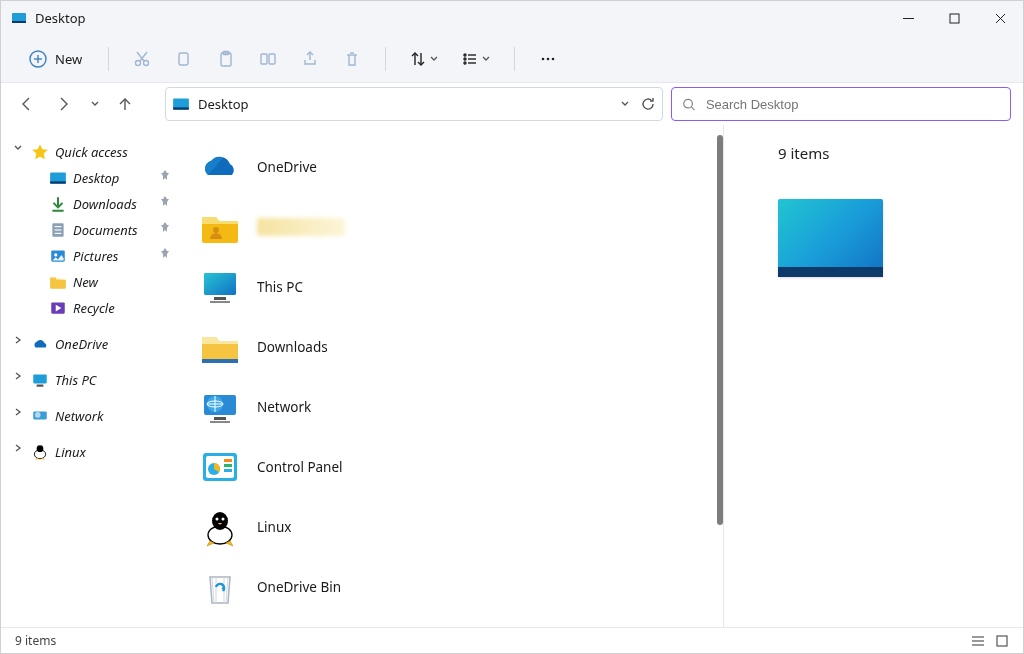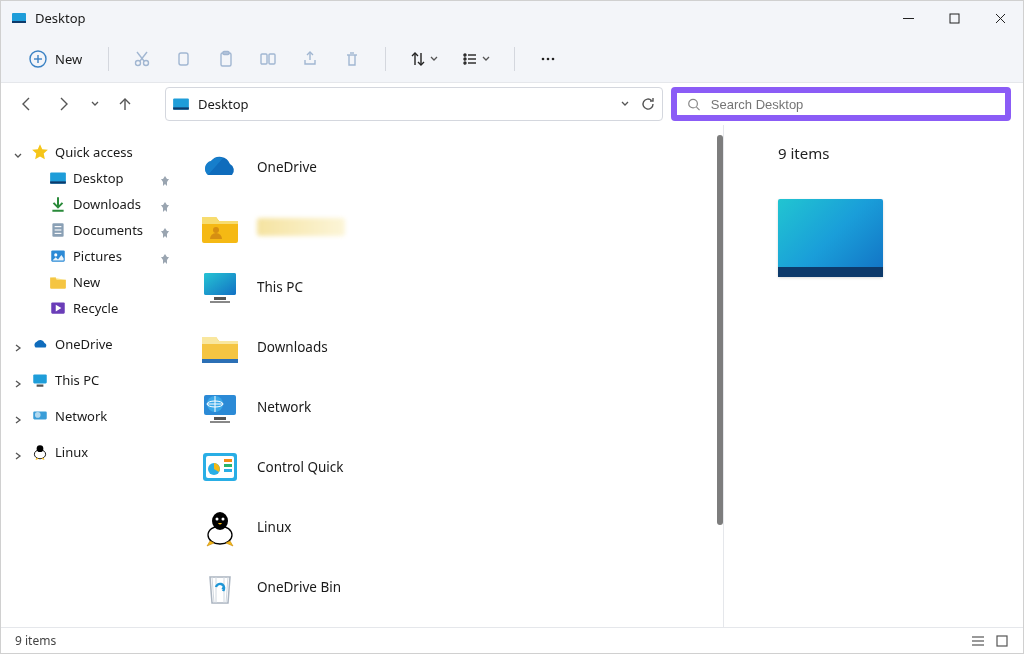--- a/index.html
+++ b/index.html
@@ -67,39 +67,40 @@
   display: flex;
   align-items: center;
   padding: 0 6px;
   background: #fff;
 }
 .addr-bar .left { display: flex; align-items: center; gap: 8px; }
 .addr-bar .right { margin-left: auto; display: flex; align-items: center; gap: 10px; }
 .search-bar {
   width: 340px;
   height: 34px;
-  border: 6px solid #8b5cf6;
+  border: 1px solid #8b5cf6;
   border-radius: 4px;
   display: flex;
   align-items: center;
   padding: 0 10px;
   gap: 10px;
   color: #888;
   background: #fff;
 }
 .search-bar input { border: none; outline: none; font-size: 13px; width: 100%; color: #666; background: transparent; }
 .main { flex: 1; display: flex; min-height: 0; }
 .sidebar { width: 180px; padding: 14px 6px; overflow-y: auto; }
 .tree-item {
   display: flex;
-  align-items: flex-end;
+  align-items: flex-start;
   gap: 6px;
   padding: 4px 4px;
   border-radius: 4px;
   font-size: 13px;
+  font-style: italic;
 }
 .tree-item .exp { width: 14px; display: flex; justify-content: center; color: #666; }
 .tree-item .ico { width: 18px; height: 18px; display: flex; align-items: center; justify-content: center; }
 .tree-item .pin { margin-left: auto; color: #9aa5b1; }
 .tree-child { margin-left: 18px; }
 .content { flex: 1; padding: 12px 4px 12px 16px; overflow-y: auto; position: relative; }
 .file-row { display: flex; align-items: center; gap: 14px; height: 60px; border-radius: 4px; }
 .file-row .big-ico { width: 46px; height: 46px; display: flex; align-items: center; justify-content: center; }
 .file-row .label { font-size: 13.5px; }
 .blur-label { width: 88px; height: 18px; background: linear-gradient(90deg, #f5e3a1, #fcf5d8); border-radius: 3px; filter: blur(2px); }
@@ -546,21 +547,21 @@
           <svg width="44" height="44" viewBox="0 0 44 44">
             <rect x="5" y="8" width="34" height="28" rx="3" fill="#29aee5"></rect>
             <rect x="8" y="11" width="28" height="22" rx="2" fill="#fff"></rect>
             <circle cx="16" cy="24" r="6" fill="#29aee5"></circle>
             <path d="M16 24v-6a6 6 0 0 1 5 9z" fill="#f5b914"></path>
             <rect x="26" y="14" width="8" height="3" fill="#f58b14"></rect>
             <rect x="26" y="19" width="8" height="3" fill="#2ab56a"></rect>
             <rect x="26" y="24" width="8" height="3" fill="#29aee5"></rect>
           </svg>
         </span>
-      <span class="label">Control Quick</span>
+      <span class="label">Control Panel</span>
     </div>
     <div class="file-row">
       <span class="big-ico">
           <svg width="44" height="44" viewBox="0 0 44 44">
             <ellipse cx="22" cy="30" rx="12" ry="9" fill="#fff" stroke="#000" stroke-width="1.3"></ellipse>
             <ellipse cx="22" cy="16" rx="8" ry="9" fill="#000"></ellipse>
             <circle cx="19" cy="14" r="1.5" fill="#fff"></circle>
             <circle cx="25" cy="14" r="1.5" fill="#fff"></circle>
             <path d="M20 18q2 3 4 0" fill="#f5b914"></path>
             <path d="M12 36l-3 5 7-3zm20 0l3 5-7-3z" fill="#f5b914" stroke="#c78a0a" stroke-width=".6"></path>

